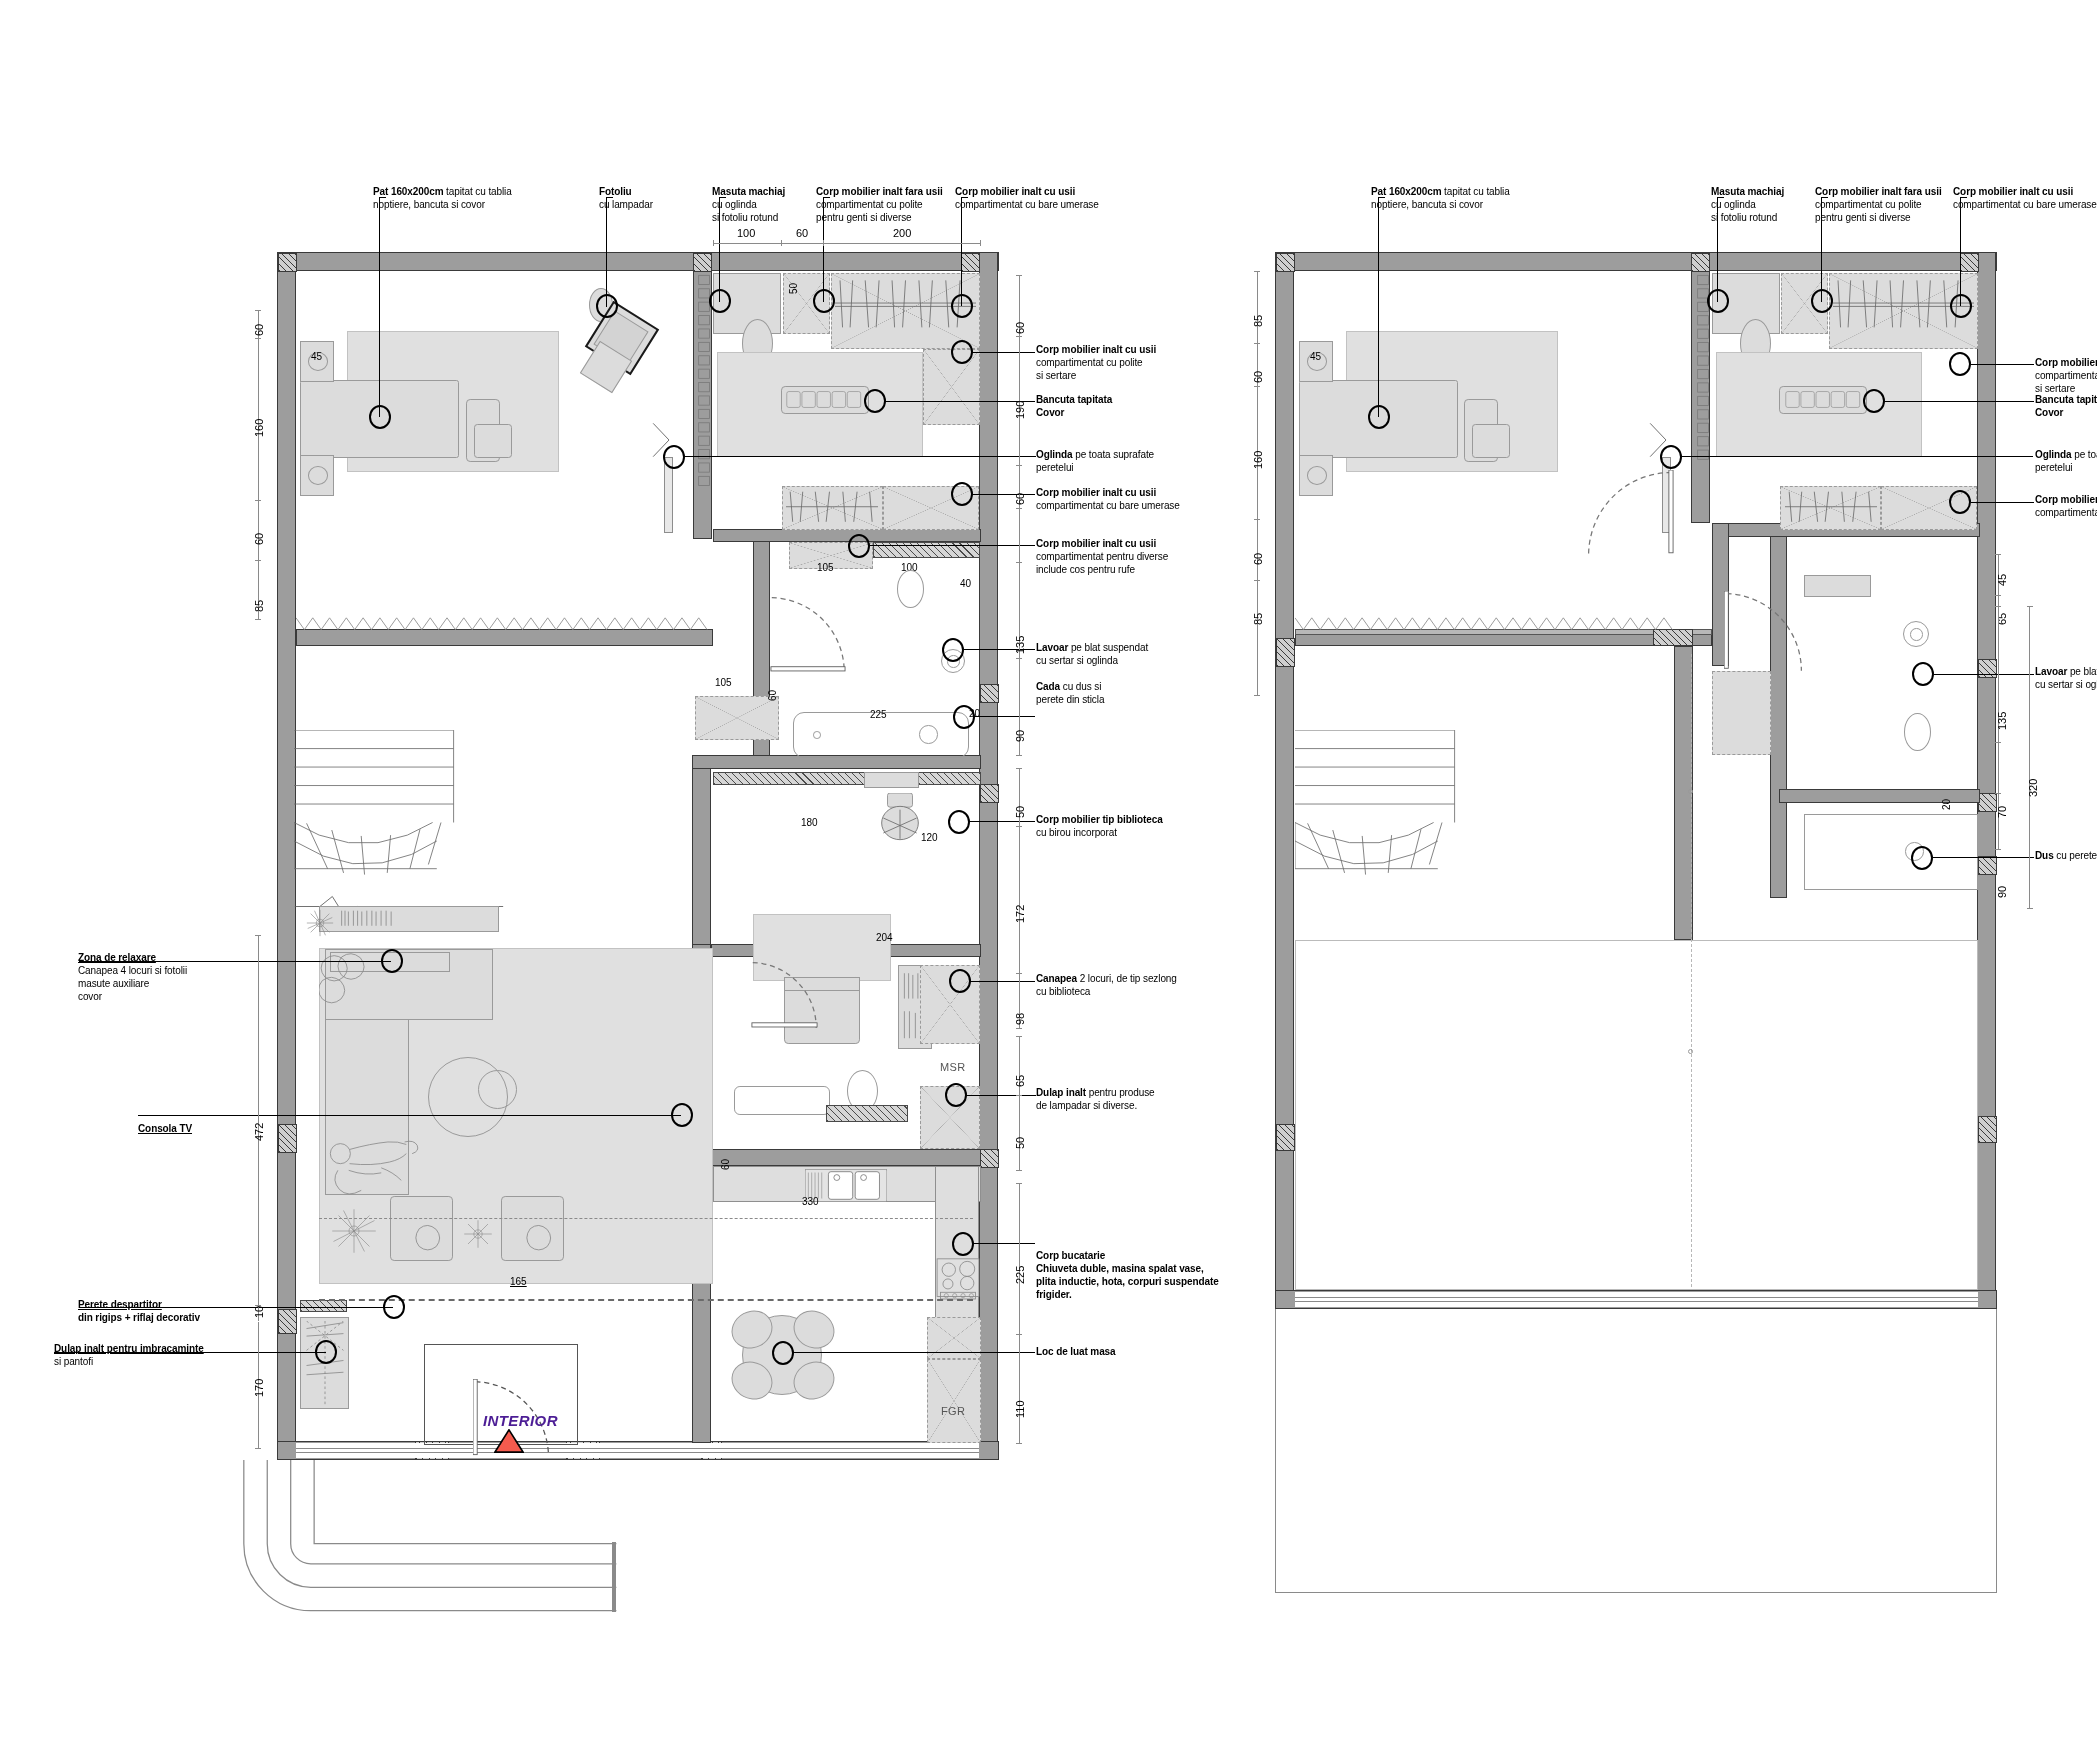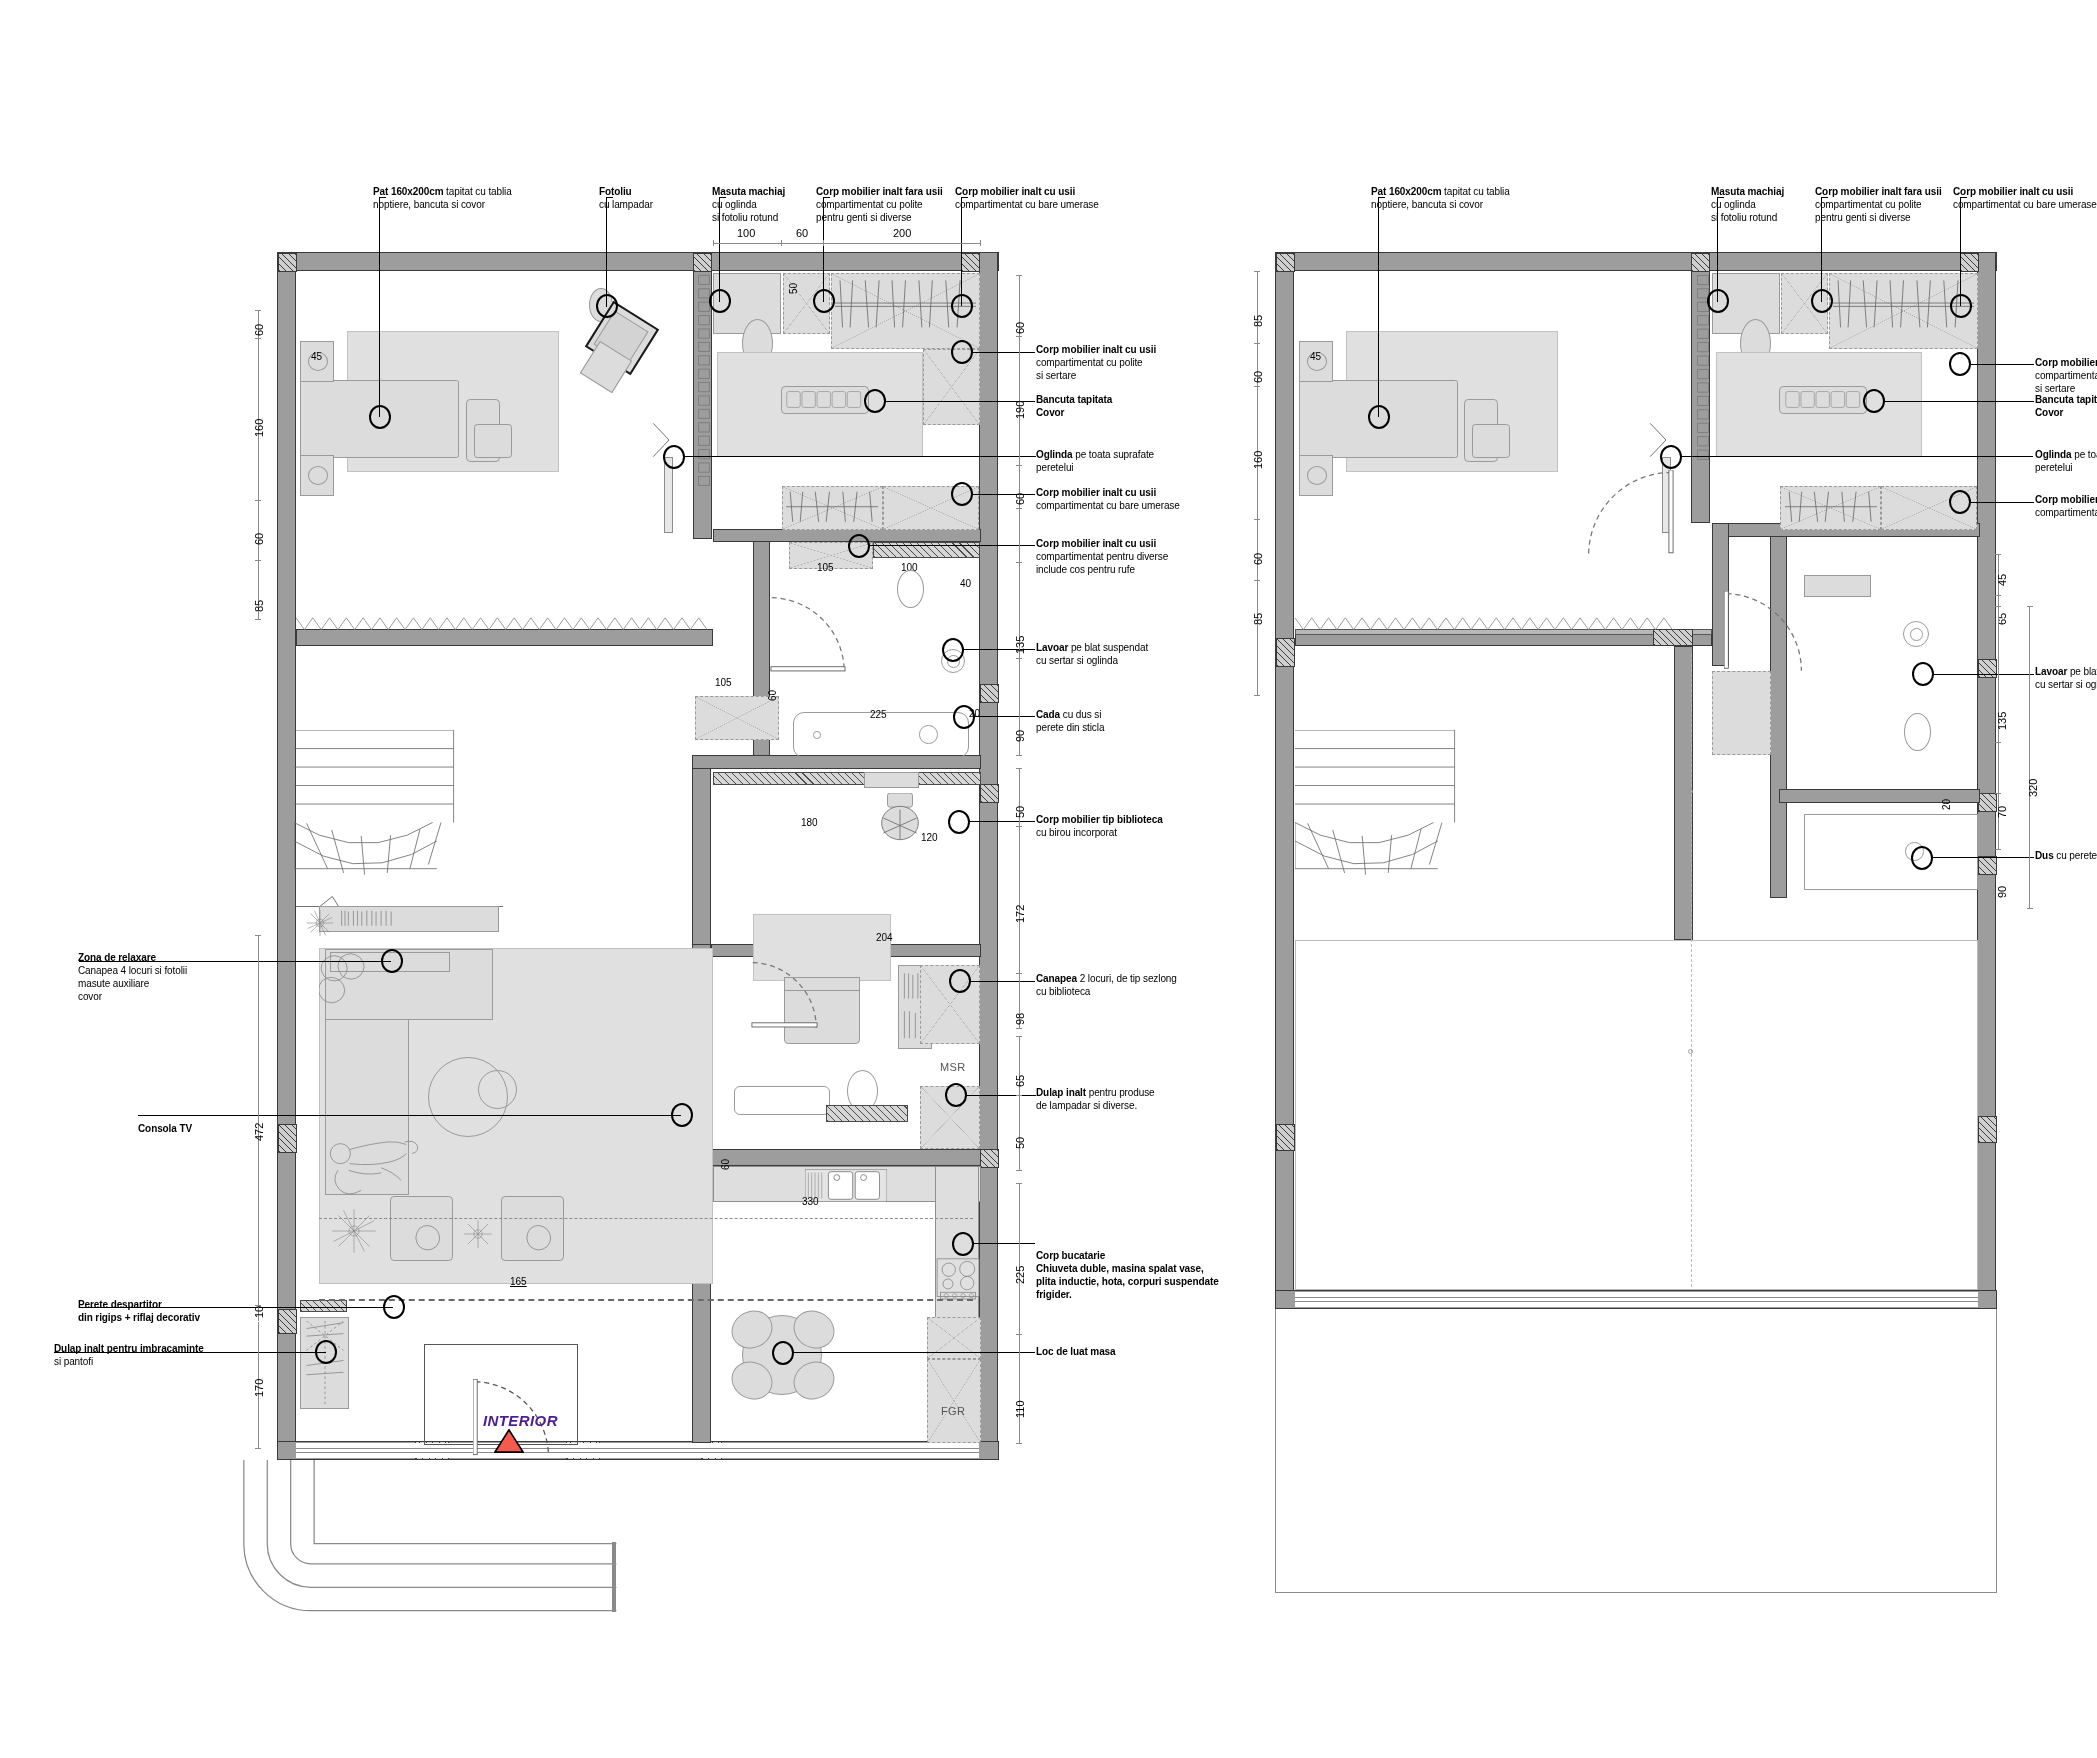--- a/index.html
+++ b/index.html
@@ -25,21 +25,21 @@
     position: absolute;
     font-size: 10px;
     line-height: 1.30;
     color: #000;
     white-space: nowrap;
     letter-spacing: -0.1px;
   }
   .anno .hd { font-weight: bold; }
   .anno.thin .hd { font-weight: bold; }
   .anno.thin { font-weight: normal; }
-  .anno.ul .hd { }
+  .anno.ul .hd { text-decoration: underline; }
   .anno.bold { font-weight: bold; }
 
   
   .lead-h { position: absolute; height: 0; border-top: 1.3px solid #000; }
   .lead-v { position: absolute; width: 0; border-left: 1.3px solid #000; }
 
   
   .bub {
     position: absolute;
     border: 2.1px solid #000;
@@ -666,21 +666,21 @@
   </div>
   <div class="anno thin" style="left:1036px; top:537px;">
     <span class="hd">Corp mobilier inalt cu usii</span><br>
     <span>compartimentat pentru diverse</span><br>
     <span>include cos pentru rufe</span>
   </div>
   <div class="anno thin" style="left:1036px; top:641px;">
     <span class="hd">Lavoar</span><span> pe blat suspendat</span><br>
     <span>cu sertar si oglinda</span>
   </div>
-  <div class="anno thin" style="left:1036px; top:708px;">
+  <div class="anno thin" style="left:1036px; top:680px;">
     <span class="hd">Cada</span><span> cu dus si</span><br>
     <span>perete din sticla</span>
   </div>
   <div class="anno thin" style="left:1036px; top:813px;">
     <span class="hd">Corp mobilier tip biblioteca</span><br>
     <span>cu birou incorporat</span>
   </div>
   <div class="anno thin" style="left:1036px; top:972px;">
     <span class="hd">Canapea</span><span> 2 locuri, de tip sezlong</span><br>
     <span>cu biblioteca</span>

